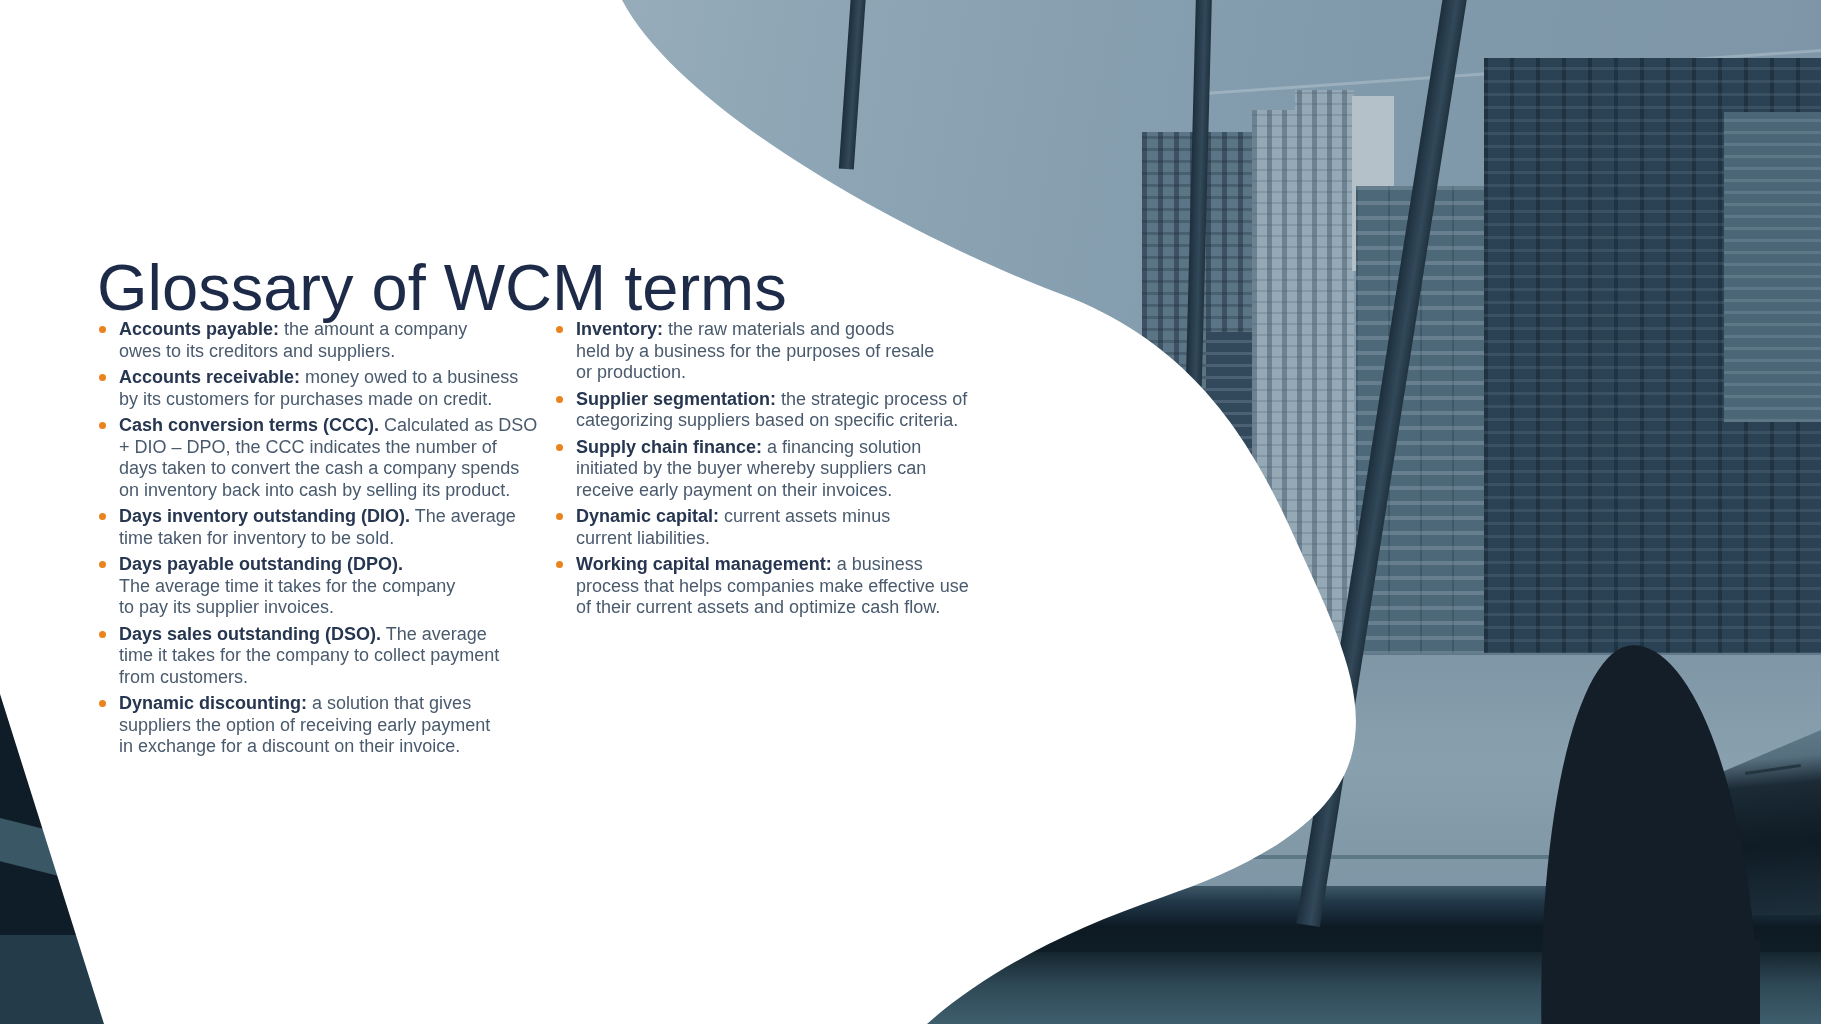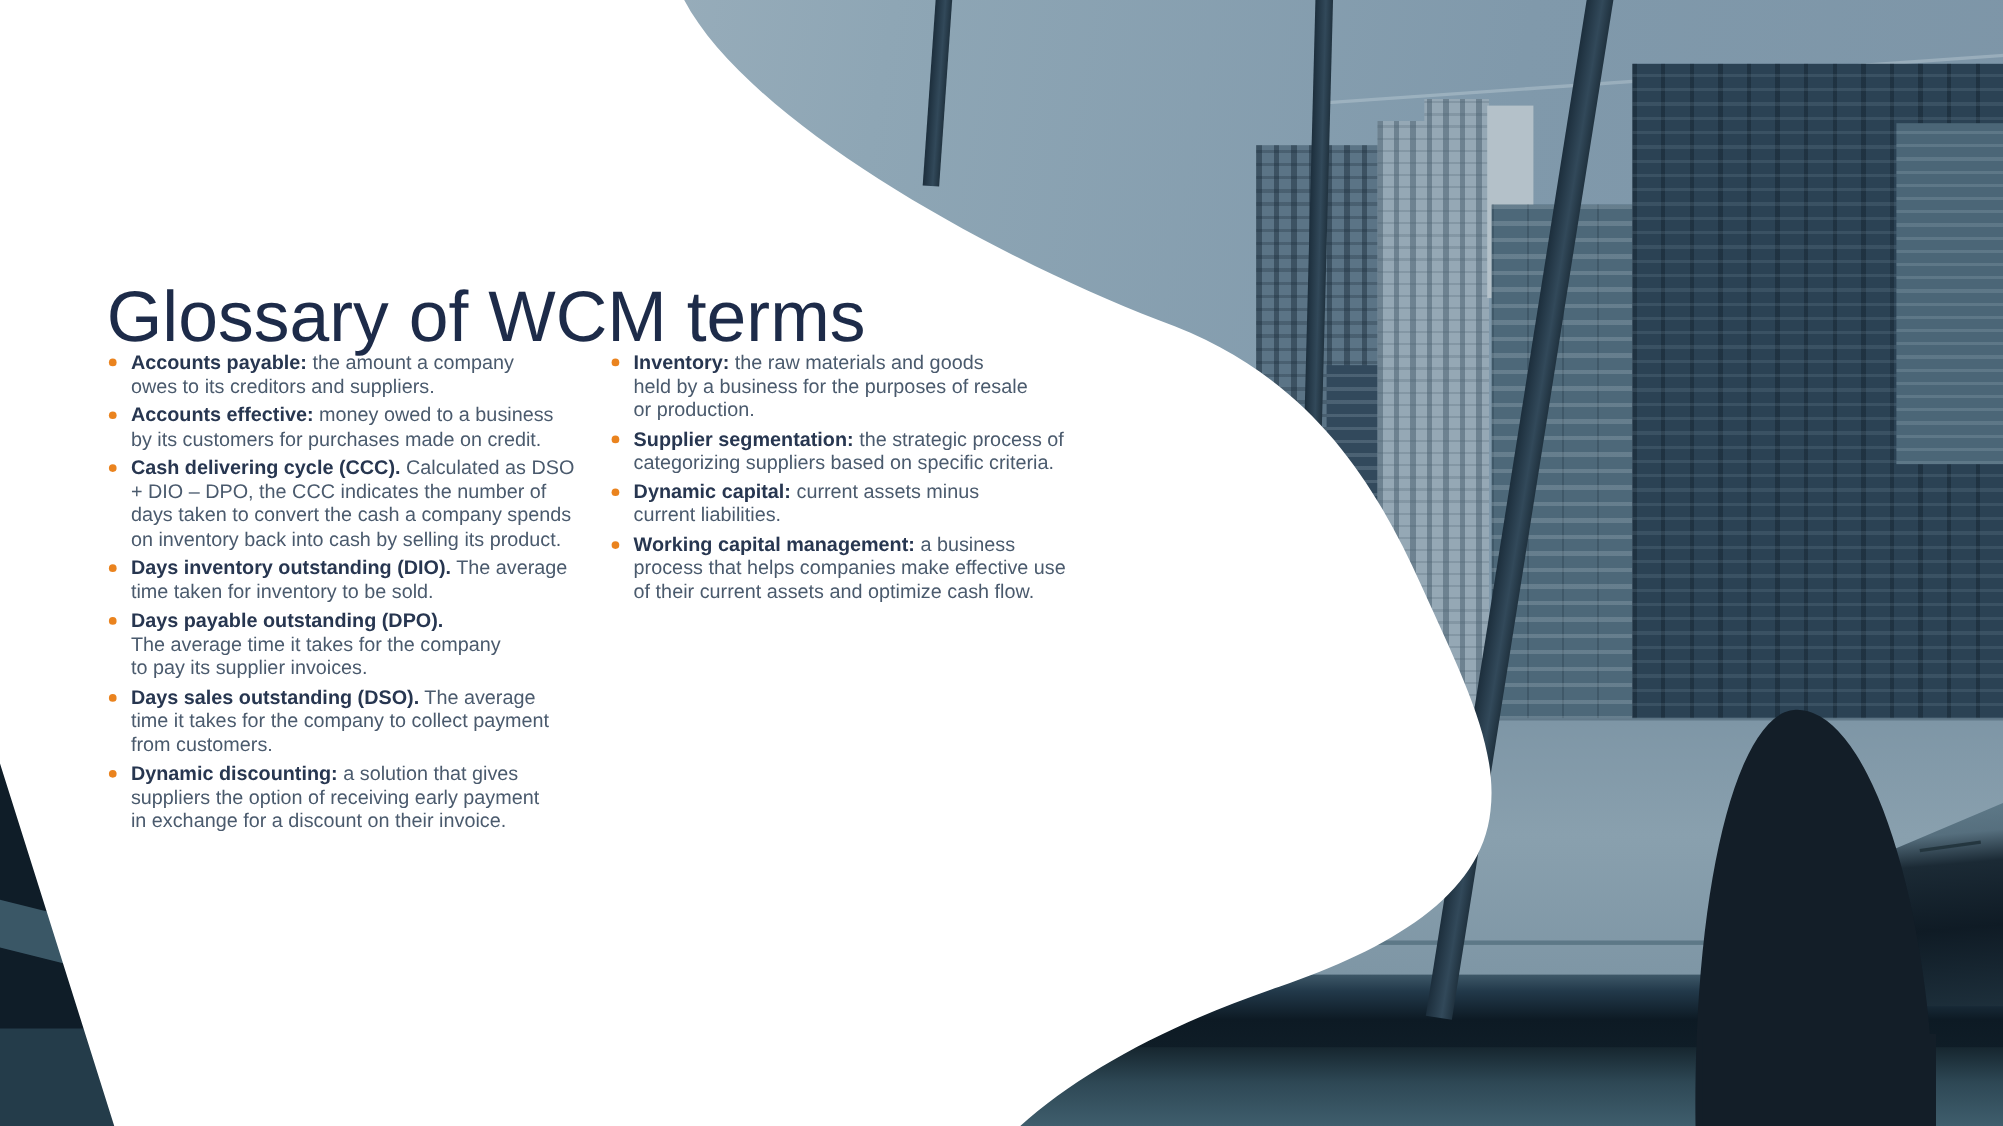--- a/index.html
+++ b/index.html
@@ -124,27 +124,27 @@
   <div class="cols">
     <ul class="col col1">
   <li class="gitem">
     <span class="bullet"></span>
     <span class="gtext"><b>Accounts payable:</b> <span>the amount a company
 owes to its creditors and suppliers.</span></span>
   </li>
 
   <li class="gitem">
     <span class="bullet"></span>
-    <span class="gtext"><b>Accounts effective:</b> <span>money owed to a business
+    <span class="gtext"><b>Accounts receivable:</b> <span>money owed to a business
 by its customers for purchases made on credit.</span></span>
   </li>
 
   <li class="gitem">
     <span class="bullet"></span>
-    <span class="gtext"><b>Cash delivering cycle (CCC).</b> <span>Calculated as DSO
+    <span class="gtext"><b>Cash conversion terms (CCC).</b> <span>Calculated as DSO
 + DIO – DPO, the CCC indicates the number of
 days taken to convert the cash a company spends
 on inventory back into cash by selling its product.</span></span>
   </li>
 
   <li class="gitem">
     <span class="bullet"></span>
     <span class="gtext"><b>Days inventory outstanding (DIO).</b> <span>The average
 time taken for inventory to be sold.</span></span>
   </li>
@@ -178,20 +178,26 @@
 or production.</span></span>
   </li>
 
   <li class="gitem">
     <span class="bullet"></span>
     <span class="gtext"><b>Supplier segmentation:</b> <span>the strategic process of
 categorizing suppliers based on specific criteria.</span></span>
   </li>
 
 
+  <li class="gitem">
+    <span class="bullet"></span>
+    <span class="gtext"><b>Supply chain finance:</b> <span>a financing solution
+initiated by the buyer whereby suppliers can
+receive early payment on their invoices.</span></span>
+  </li>
 
   <li class="gitem">
     <span class="bullet"></span>
     <span class="gtext"><b>Dynamic capital:</b> <span>current assets minus
 current liabilities.</span></span>
   </li>
 
   <li class="gitem">
     <span class="bullet"></span>
     <span class="gtext"><b>Working capital management:</b> <span>a business

